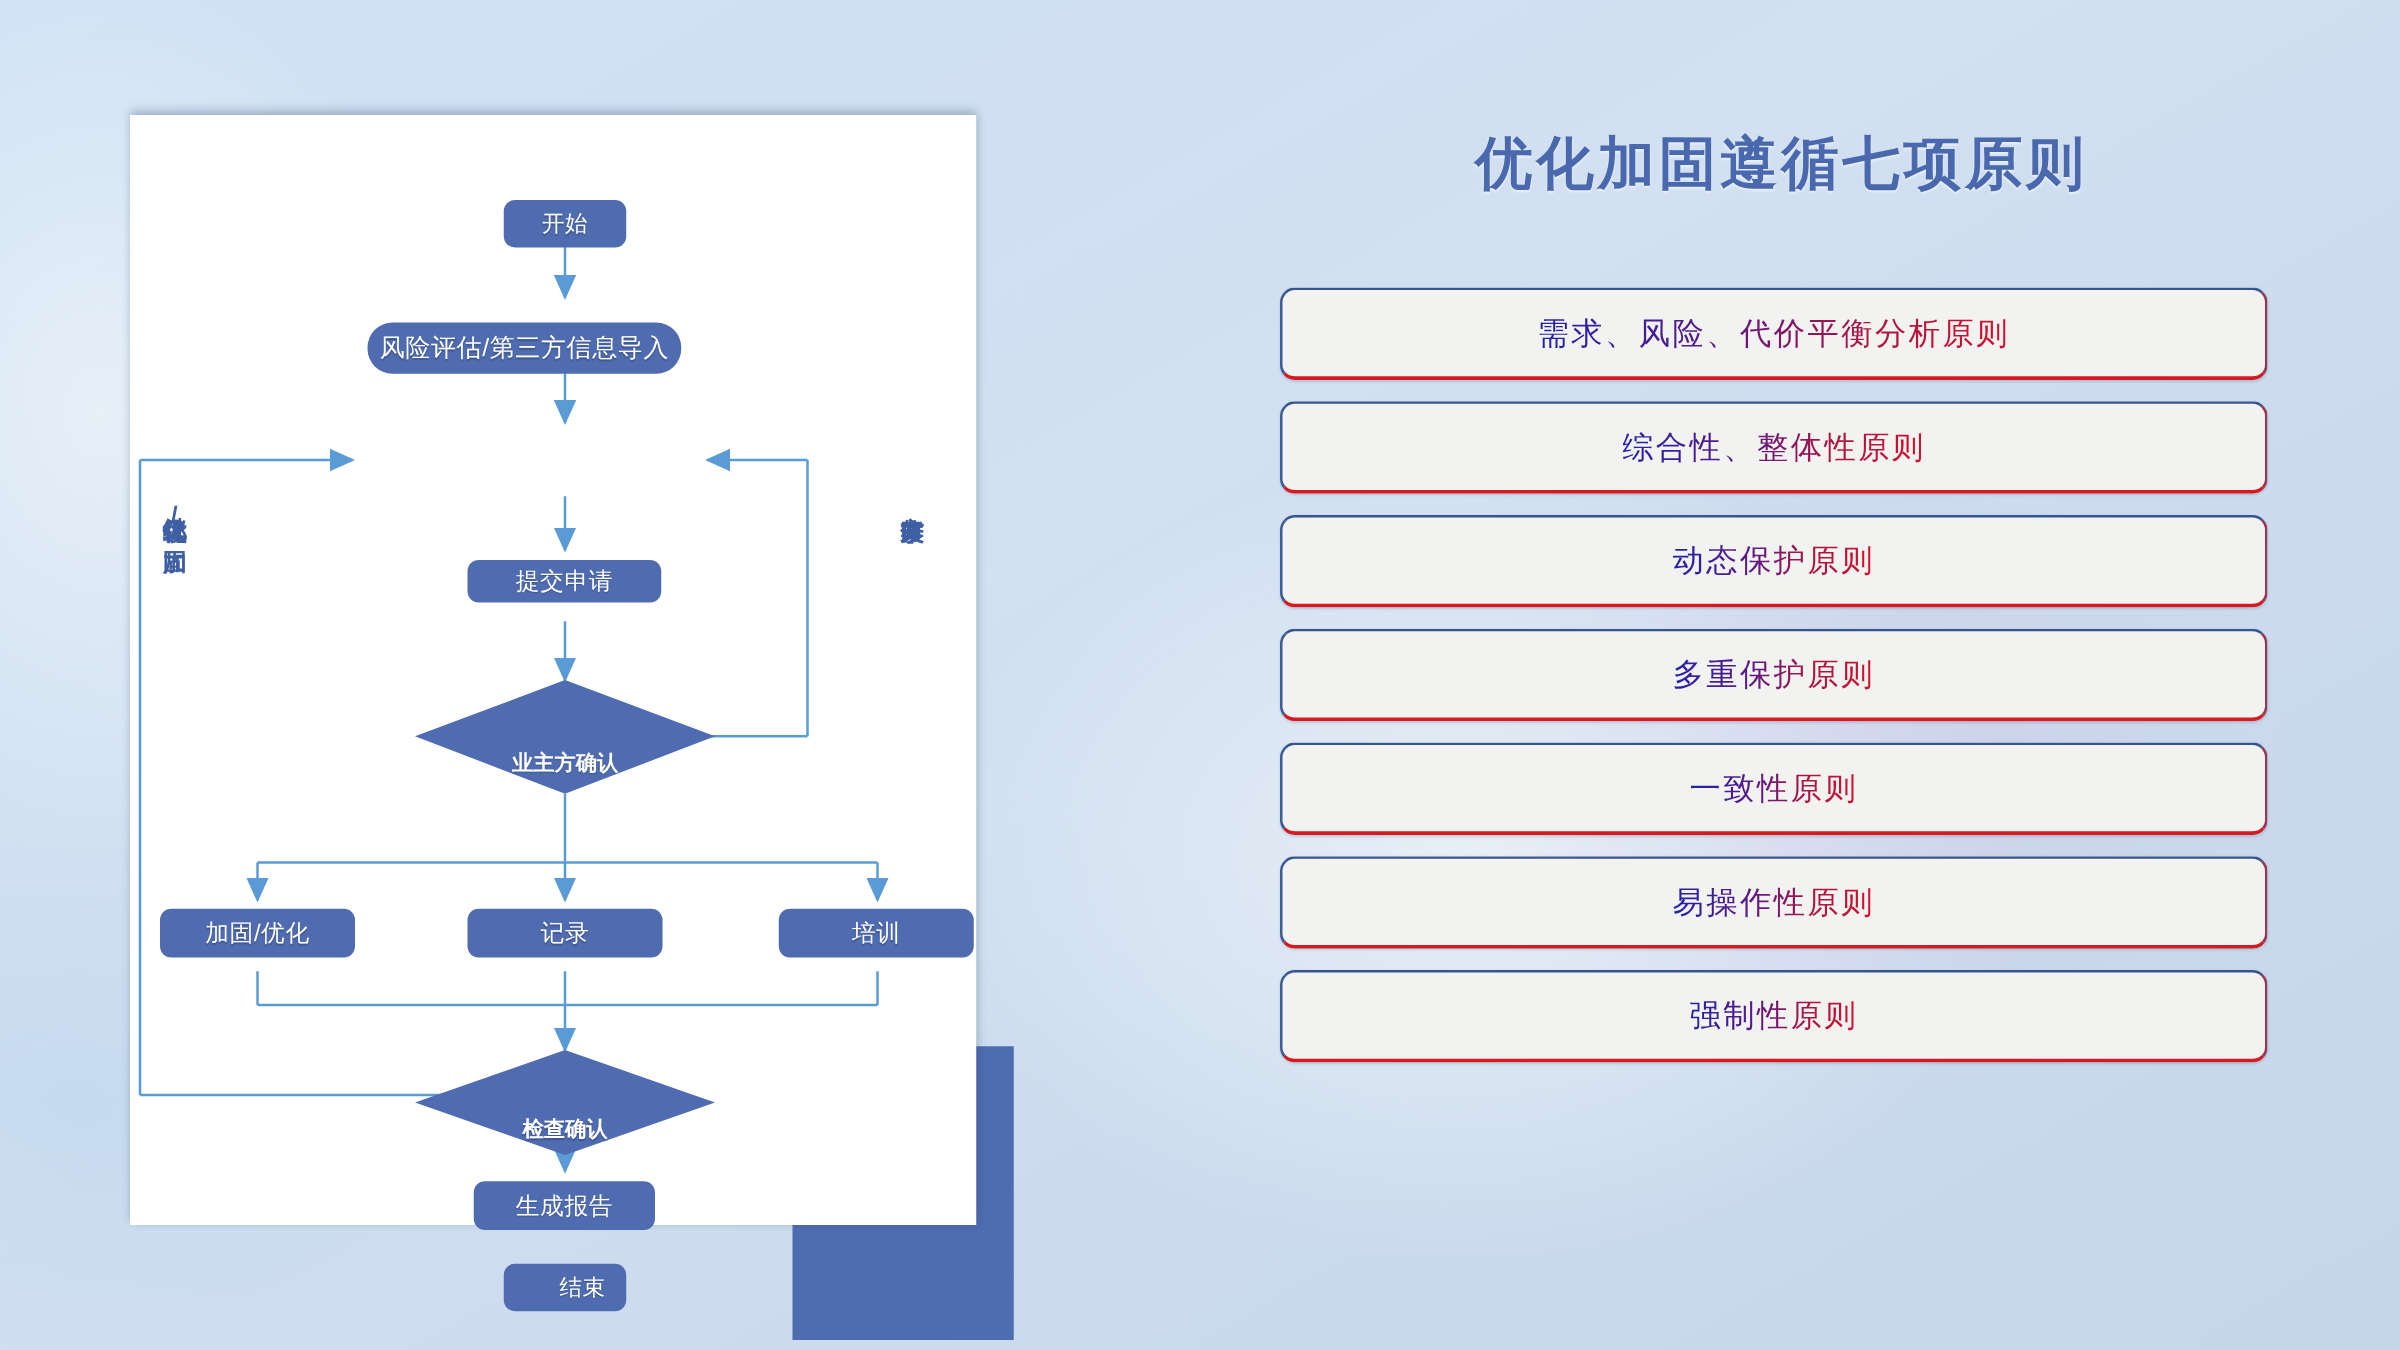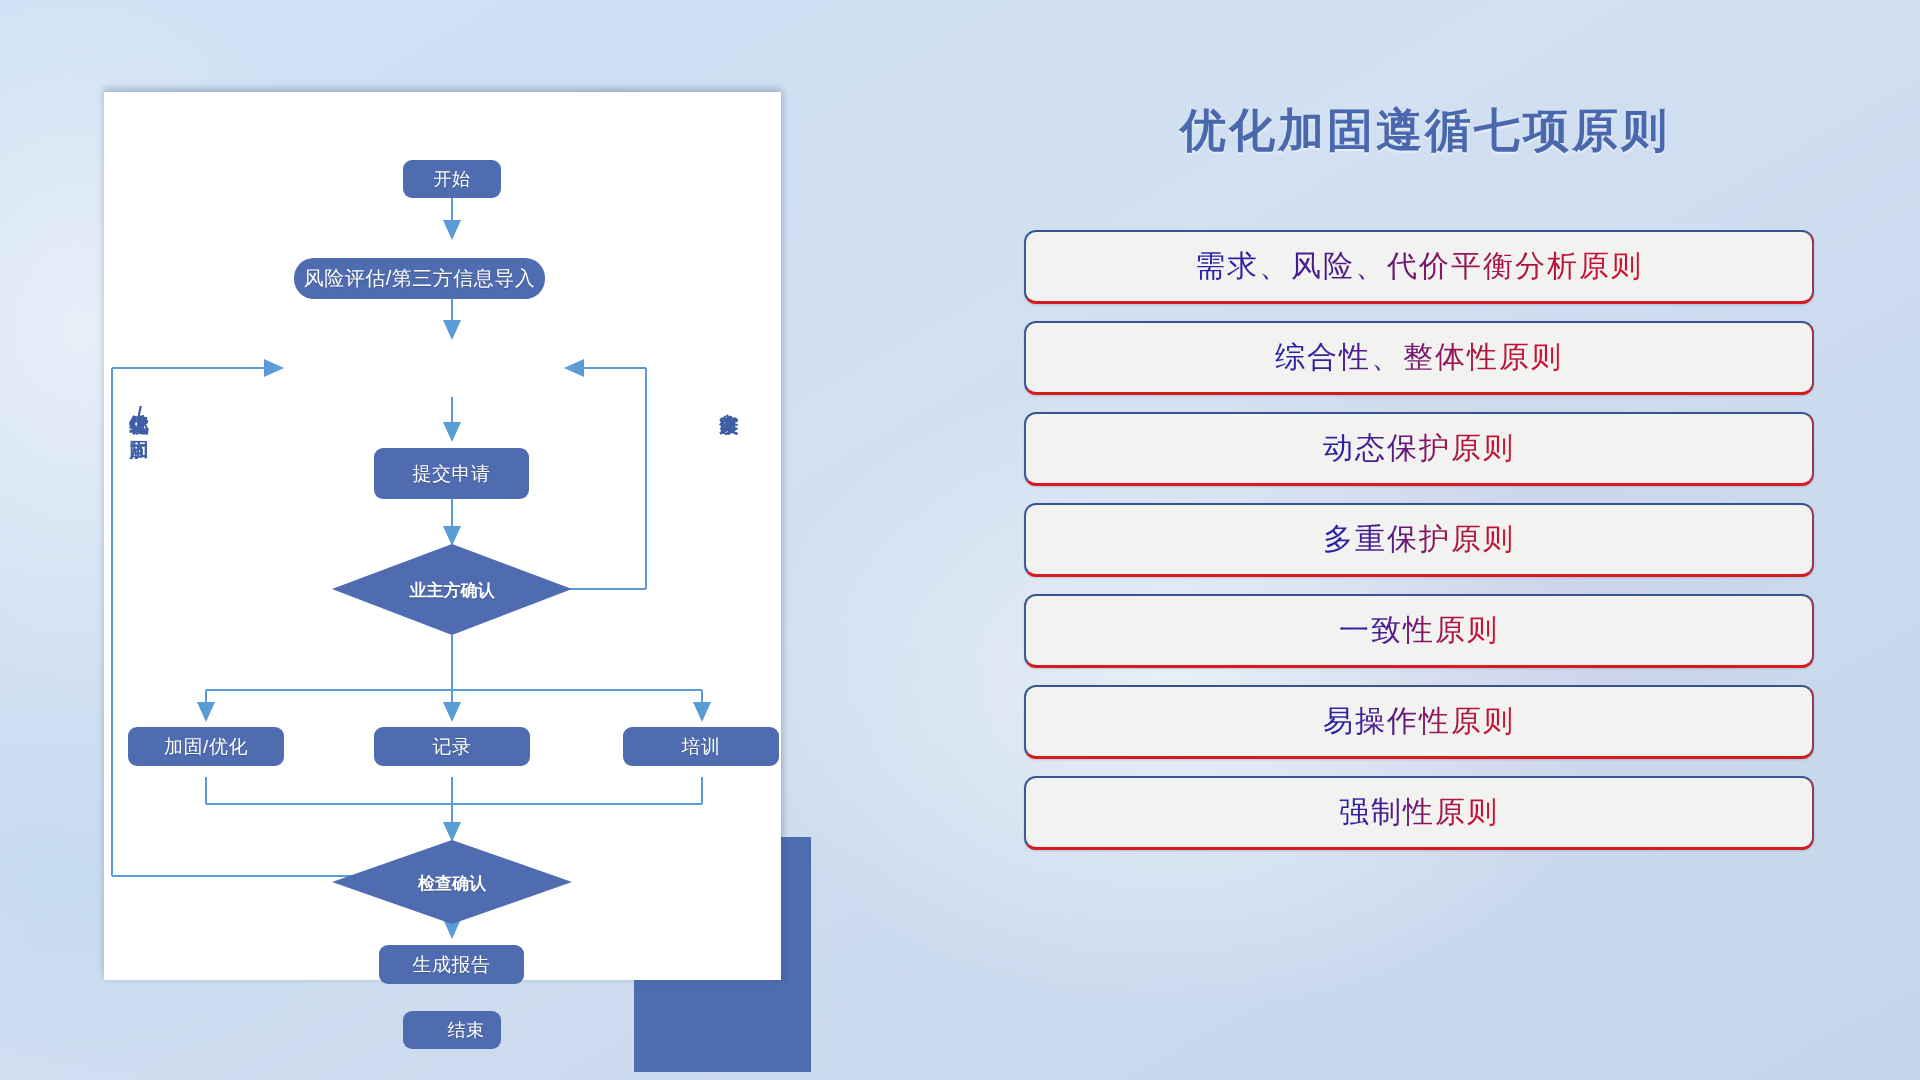--- a/index.html
+++ b/index.html
@@ -74,20 +74,21 @@
     line-height: 1.05;
   }
   .dlabel {
     position: absolute;
     color: #ffffff;
     font-size: 17px;
     font-weight: bold;
     text-shadow: 0 1px 1px rgba(0,0,0,0.22);
     white-space: nowrap;
     pointer-events: none;
+    margin-top: 20px;
   }
 
   
   #right-pane {
     position: absolute;
     left: 1020px;
     top: 100px;
     width: 810px;
     height: 900px;
   }
@@ -118,21 +119,21 @@
     border-top: 2px solid #36558f;
     border-left: 2px solid #3c5c97;
     border-right: 2px solid #9e3352;
     border-bottom: 3px solid #d71920;
     display: flex;
     align-items: center;
     justify-content: center;
     box-shadow: 0 1px 2px rgba(40,60,100,0.18);
   }
   .principle-text {
-    font-size: 30px;
+    font-size: 25px;
     font-weight: normal;
     font-family: "Liberation Serif", "DejaVu Serif", serif;
     letter-spacing: 2px;
     background: linear-gradient(to right, #2222a8 0%, #5a1a86 38%, #a81545 68%, #d4102a 100%);
     -webkit-background-clip: text;
     background-clip: text;
     color: transparent;
     -webkit-text-fill-color: transparent;
     white-space: nowrap;
   }
@@ -201,21 +202,21 @@
 
       <div class="node" style="left:299px; top:68px; width:98px; height:38px; font-size:18px;">
         <span>开始</span>
       </div>
 
       <div class="node" style="left:190px; top:166px; width:251px; height:41px; font-size:20px;border-radius:20px;">
         <span>风险评估/第三方信息导入</span>
       </div>
 
 
-      <div class="node" style="left:270px; top:356px; width:155px; height:51px; font-size:19px;">
+      <div class="node" style="left:270px; top:356px; width:155px; height:34px; font-size:19px;">
         <span>提交申请</span>
       </div>
 
       <div class="dlabel" style="left:293px; top:487px; width:110px; text-align:center;">业主方确认</div>
 
       <div class="node" style="left:24px; top:635px; width:156px; height:39px; font-size:19px;">
         <span>加固/优化</span>
       </div>
 
       <div class="node" style="left:270px; top:635px; width:156px; height:39px; font-size:19px;">

